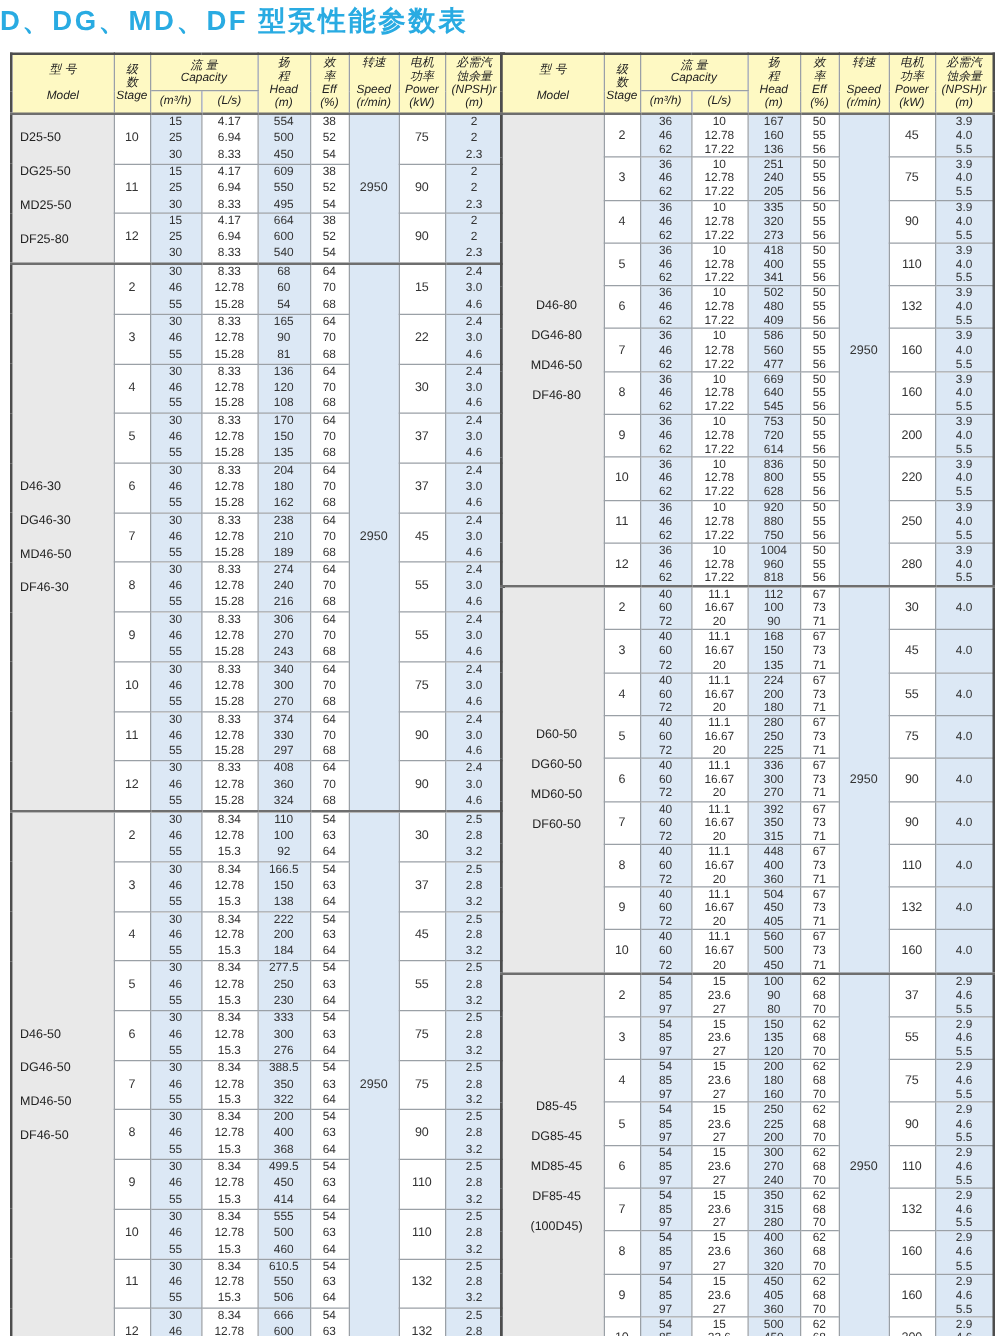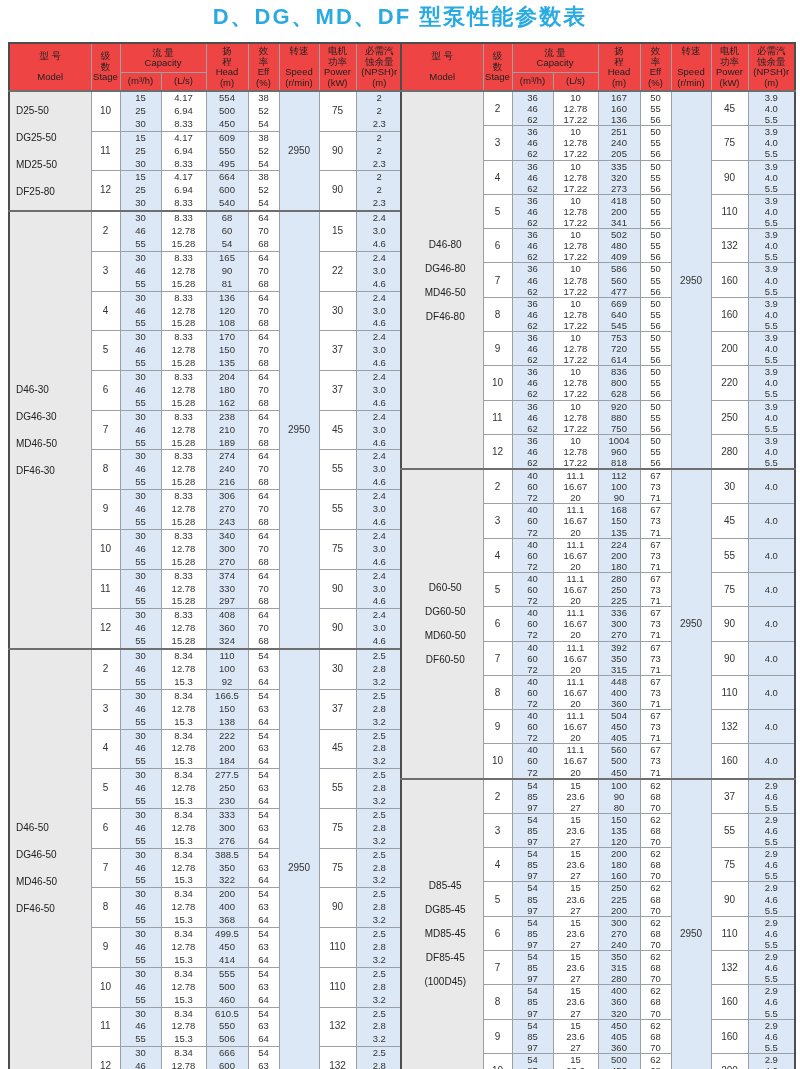--- a/index.html
+++ b/index.html
@@ -3,37 +3,37 @@
 <meta charset="utf-8">
 <style>
   html,body{margin:0;padding:0;}
   body{
     width:800px;height:1069px;background:#ffffff;
     font-family:"Liberation Sans","DejaVu Sans",sans-serif;
     position:relative;overflow:hidden;
   }
   .page-title{
     position:absolute;top:2px;left:0;width:100%;
-    text-align:center;font-size:22px;font-weight:bold;
+    text-align:left;font-size:22px;font-weight:bold;
     letter-spacing:2px;margin:0;color:#29abe2;
   }
   .tbl-wrap{position:absolute;top:42px;}
   #left-table-wrap{left:8px;}
   #right-table-wrap{left:400px;}
   table.ptable{
     border-collapse:collapse;table-layout:fixed;width:384px;
     border:2px solid #4d4d4d;
   }
   .ptable th,.ptable td{
     border:1px solid #9aa0a6;padding:0;margin:0;
     text-align:center;vertical-align:middle;color:#333;overflow:hidden;
   }
   .ptable th{
-    background:#ef4444;font-weight:normal;font-size:9.5px;
-    line-height:10.5px;white-space:pre-line;padding:2px 0;color:#222;
+    background:#fef9c3;font-weight:normal;font-size:9.5px;
+    line-height:10.5px;white-space:pre-line;padding:2px 0;color:#222;font-style:italic;
   }
   .ptable td.num{font-size:9.5px;white-space:pre-line;}
   #left-table-wrap td.num{line-height:12.9px;}
   #right-table-wrap td.num{line-height:11.1px;}
   .ptable td.blue{background:#dce8f5;}
   .ptable td.model-cell{background:#e9e9e9;text-align:left;}
   .models{
     display:flex;flex-direction:column;justify-content:center;
     gap:16px;padding-left:6px;font-size:10px;color:#222;
   }
@@ -719,21 +719,21 @@
           </tr>
           <tr>
             <td class="num stage-cell">5</td>
             <td class="num blue">36
 46
 62</td>
             <td class="num">10
 12.78
 17.22</td>
             <td class="num blue">418
-200
+400
 341</td>
             <td class="num">50
 55
 56</td>
             <td class="num power-cell">110</td>
             <td class="num blue npsh-cell">3.9
 4.0
 5.5</td>
           </tr>
           <tr>

